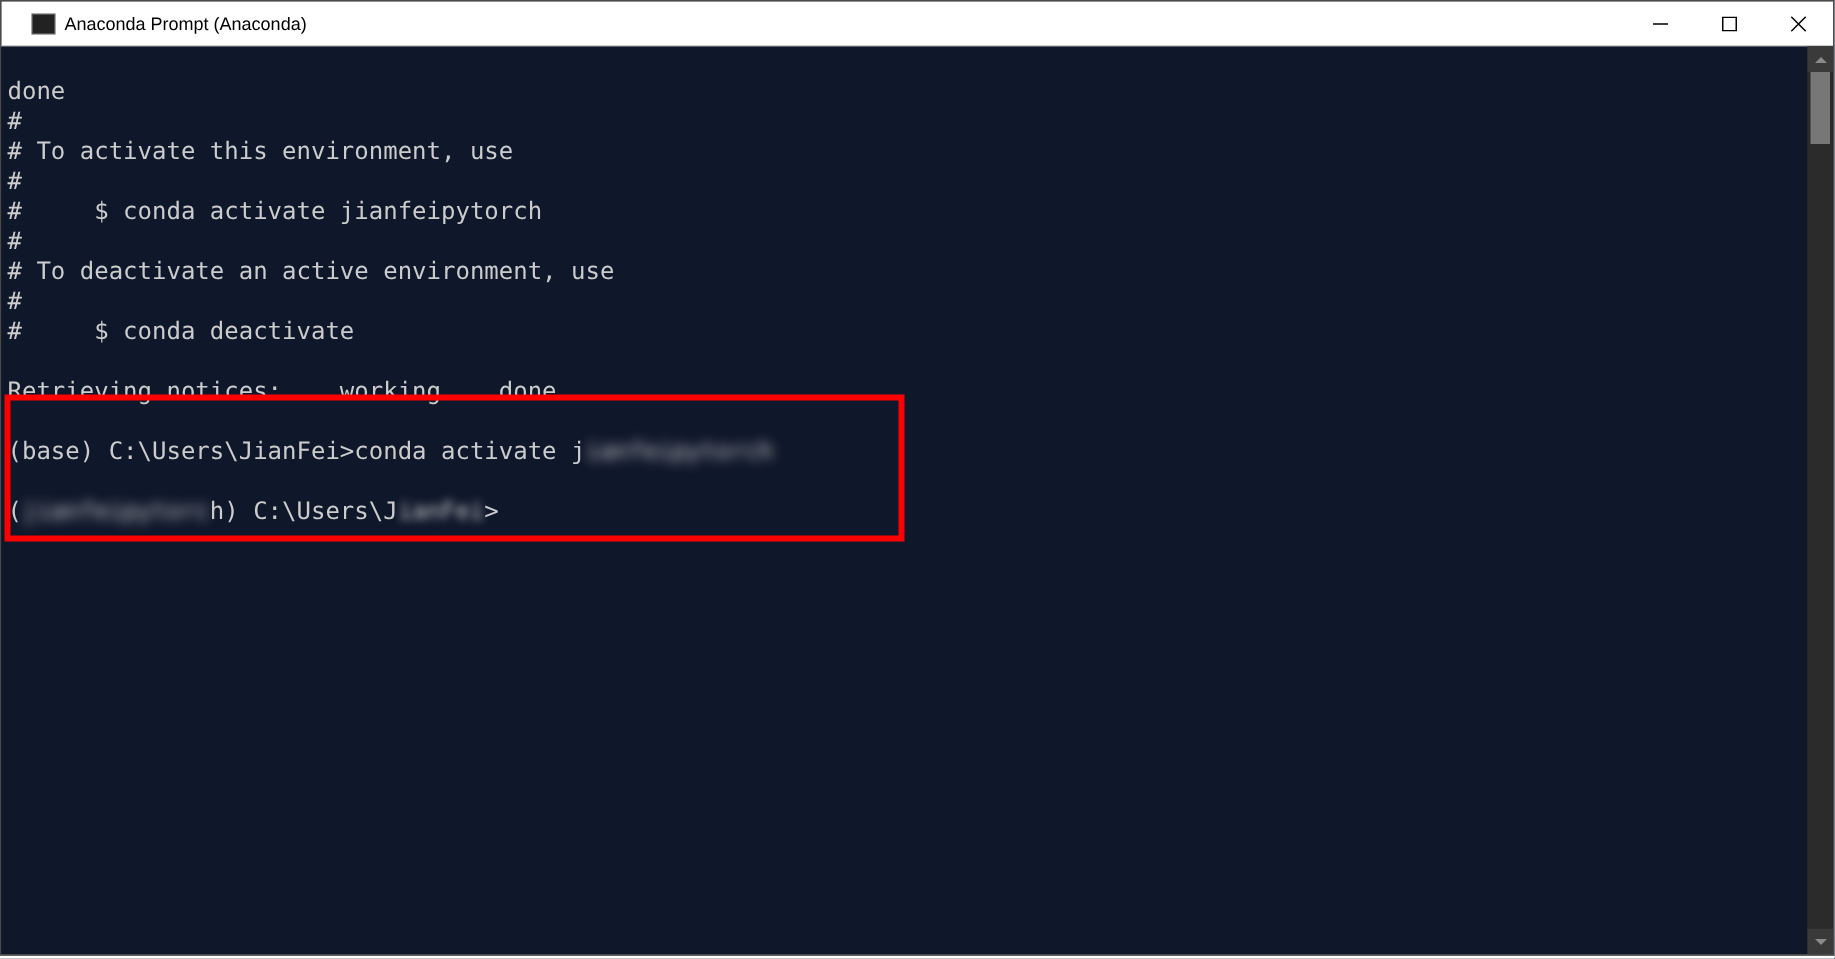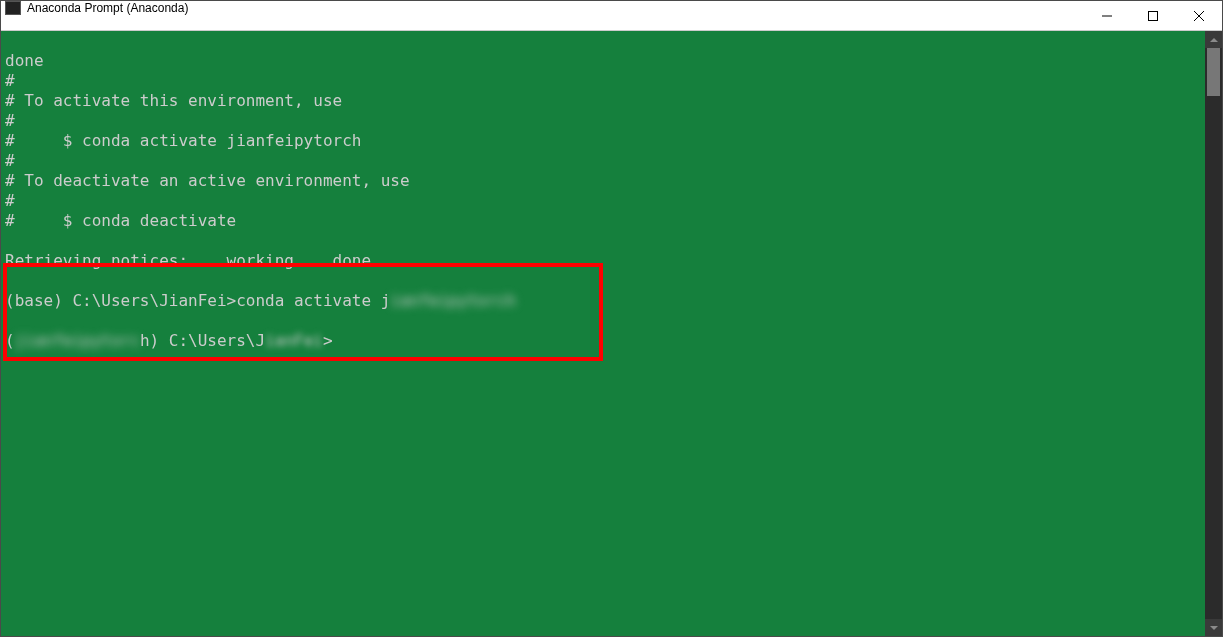--- a/index.html
+++ b/index.html
@@ -1,24 +1,24 @@
 <!DOCTYPE html>
 <html><head>
 <meta charset="utf-8">
 <style>
   * { margin: 0; padding: 0; box-sizing: border-box; }
   html, body { width: 1223px; height: 639px; overflow: hidden; font-family: "Segoe UI", Tahoma, sans-serif; background: #fff; }
   .window { width: 1223px; height: 637px; border: 1px solid #4a4a4a; display: flex; flex-direction: column; background: #000; }
-  .titlebar { height: 30px; background: #ffffff; display: flex; align-items: flex-start; padding-left: 4px; border-bottom: 1px solid #ccc; }
+  .titlebar { height: 30px; background: #ffffff; display: flex; align-items: center; padding-left: 20px; border-bottom: 1px solid #ccc; }
   .titlebar .ticon { width: 16px; height: 14px; background: linear-gradient(#222,#222); border: 1px solid #555; margin-right: 6px; display: inline-block; }
   .titlebar .title-text { font-size: 12px; color: #000; flex: 0 0 auto; }
   .titlebar .spacer { flex: 1 1 auto; }
   .winbtn { width: 46px; height: 30px; display: flex; align-items: center; justify-content: center; color: #000; }
   .winbtn svg { width: 10px; height: 10px; }
-  .client { flex: 1 1 auto; display: flex; background: #15803d; position: relative; }
+  .client { flex: 1 1 auto; display: flex; background: #0f172a; position: relative; }
   .terminal { flex: 1 1 auto; font-family: "NSimSun", "SimSun", "Consolas", monospace; font-size: 16px; line-height: 20px; color: #cccccc; white-space: pre; padding: 0 4px; letter-spacing: 0px; position: relative; }
   .hlbox { position: absolute; border: 4px solid #ff0000; pointer-events: none; }
   .scrollbar { width: 17px; background: #2b2b2b; display: flex; flex-direction: column; }
   .sb-btn { height: 17px; background: #3a3a3a; display:flex; align-items:center; justify-content:center; }
   .sb-btn svg { width:8px; height:8px; fill:#8a8a8a; }
   .sb-track { flex: 1 1 auto; position: relative; background: #2b2b2b; }
   .sb-thumb { position: absolute; left: 2px; right: 2px; top: 0; height: 48px; background: #777; }
   .watermark { position: absolute; right: 6px; bottom: 4px; color: rgba(210,210,210,0.55); font-size: 15px; font-family: "Microsoft YaHei", sans-serif; pointer-events: none; }
   .blur { filter: blur(4px); display:inline-block; }
   .blur2 { filter: blur(3px); display:inline-block; }

